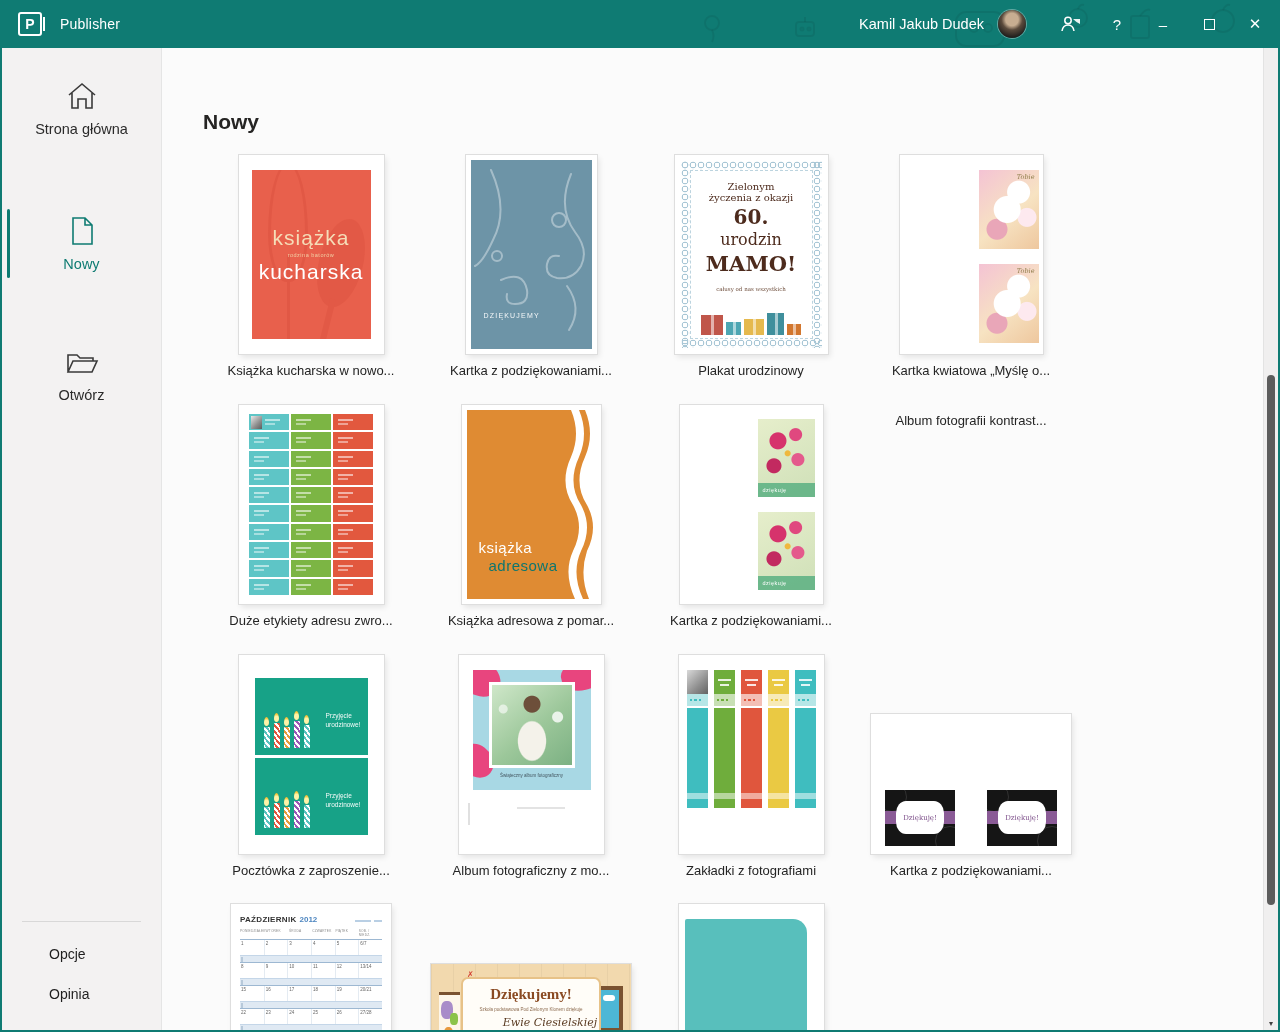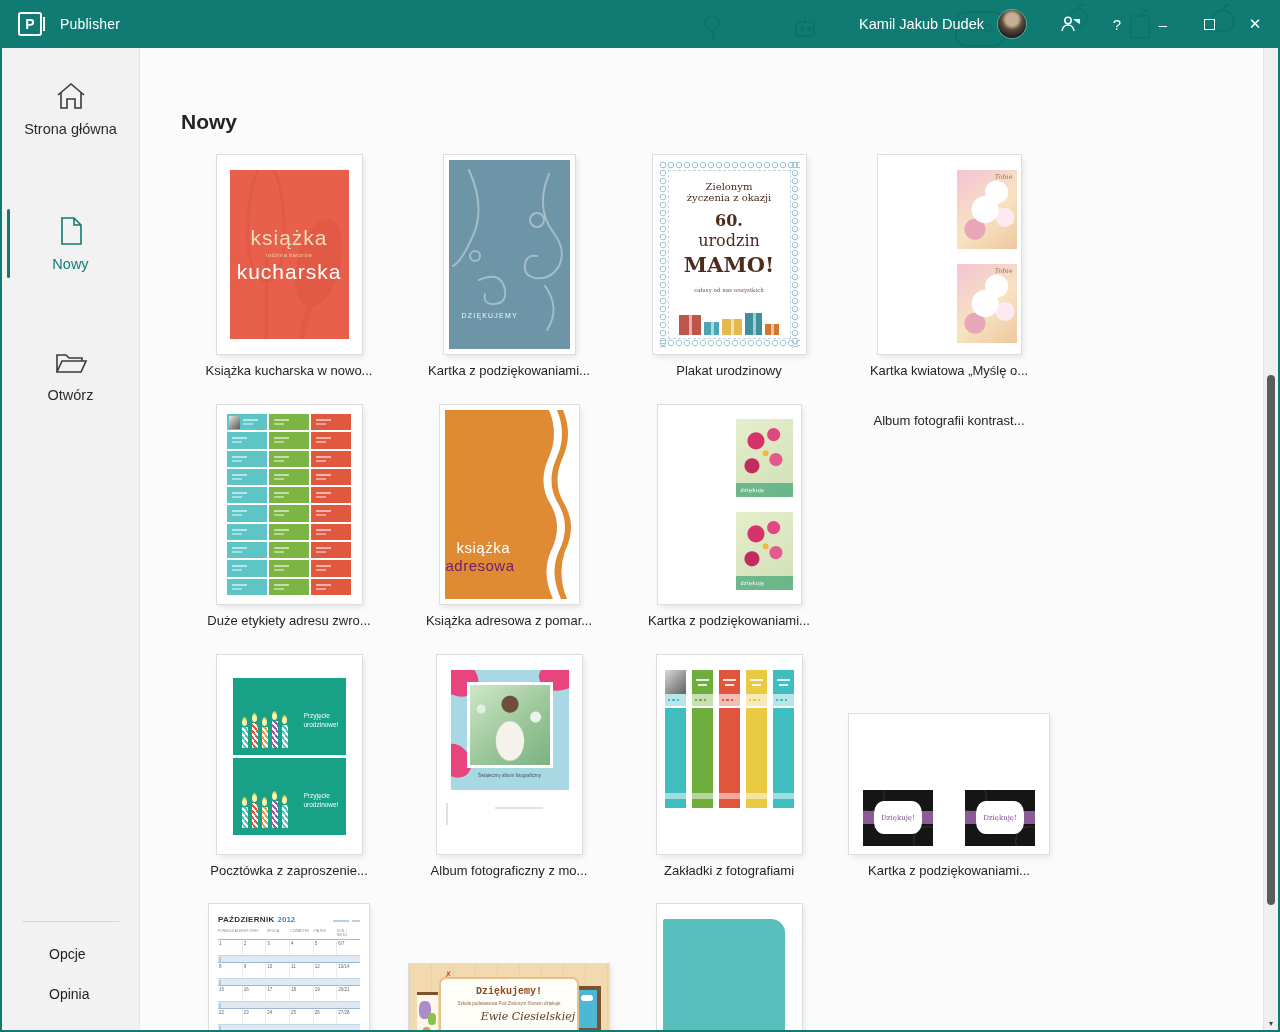--- a/index.html
+++ b/index.html
@@ -25,21 +25,21 @@
     background:radial-gradient(circle at 50% 34%, #c7ad91 0 27%, #5a4a3c 45%, #23201e 75%, #101417 100%);
     box-shadow:0 0 0 1px rgba(255,255,255,.35); margin-right:22px; flex:0 0 auto; }
   .tb-btn { width:46px; height:48px; display:flex; align-items:center; justify-content:center;
     font-size:15px; color:#fff; cursor:default; }
   .glyph-max { width:11px; height:11px; border:1.4px solid #fff; display:block; }
   .doodle { position:absolute; opacity:.55; }
   .doodle * { stroke:rgba(0,0,0,.12); fill:none; stroke-width:2; }
 
   
   .body { display:flex; height:982px; }
-  .sidebar { width:138px; background:#f3f2f2; border-right:1px solid #e5e5e5;
+  .sidebar { width:160px; background:#f3f2f2; border-right:1px solid #e5e5e5;
     position:relative; flex:0 0 auto; }
   .nav-item { position:relative; display:flex; flex-direction:column; align-items:center;
     gap:9px; padding:8px 0; color:#2b2b2b; font-size:14.5px; cursor:default; }
   .nav-item svg { stroke:#3a3a3a; fill:none; stroke-width:1.6; }
   .nav-item.selected { color:#0e7b72; }
   .nav-item.selected svg { stroke:#0e7b72; }
   .nav-item.selected::before { content:""; position:absolute; left:5px; top:2px; bottom:2px;
     width:3px; background:#0e7b72; border-radius:2px; }
   .nav-home { margin-top:24px; }
   .nav-new { margin-top:62px; }
@@ -84,21 +84,21 @@
   .t2 .edge { position:absolute; background-image:radial-gradient(circle at 50% 50%,
       rgba(169,199,214,0) 0 2.1px, #a9c7d6 2.4px 3.2px, rgba(169,199,214,0) 3.6px); background-size:8px 8px; }
   .t2 .eT { left:6px; right:6px; top:6px; height:9px; }
   .t2 .eB { left:6px; right:6px; bottom:6px; height:9px; }
   .t2 .eL { left:6px; top:6px; bottom:6px; width:9px; }
   .t2 .eR { right:6px; top:6px; bottom:6px; width:9px; }
   .t2 .inner { position:absolute; inset:15px; border:1px dashed #bcd4df;
     display:flex; flex-direction:column; align-items:center; text-align:center;
     font-family:"DejaVu Serif", serif; color:#4d2b1d; padding-top:10px; overflow:hidden; }
   .t2 .p1 { font-size:10px; } .t2 .p2 { font-size:10px; }
-  .t2 .p3 { font-size:16px; font-weight:bold; margin-top:8px; }
+  .t2 .p3 { font-size:20px; font-weight:bold; margin-top:2px; }
   .t2 .p4 { font-size:16px; margin-top:1px; }
   .t2 .p5 { font-size:21px; font-weight:bold; margin-top:2px; }
   .t2 .p6 { font-size:5.5px; margin-top:10px; color:#6b4a38; }
   .t2 .gifts { position:absolute; left:4px; right:4px; bottom:3px; height:26px;
     display:flex; align-items:flex-end; gap:3px; justify-content:center; }
   .t2 .gift { position:relative; }
   .t2 .gift i { position:absolute; top:0; bottom:0; left:45%; width:3px; background:rgba(255,255,255,.55); }
 
   
   .t3 { width:143px; height:199px; }
@@ -134,21 +134,21 @@
   .lab-cell { position:relative; }
   .lab-dash { position:absolute; left:5px; top:5px; width:15px; height:2px; background:rgba(255,255,255,.55); }
   .lab-dash2 { position:absolute; left:5px; top:9px; width:10px; height:2px; background:rgba(255,255,255,.45); }
   .lab-photo { position:absolute; left:2px; top:2px; width:11px; height:13px;
     background:linear-gradient(135deg,#e8e8e8,#8e8e8e 60%,#5c5c5c); }
 
   
   .t5 { width:139px; height:199px; padding:5px; }
   .t5 svg { display:block; }
   .t5 .bk1 { position:absolute; left:17px; bottom:48px; color:#fff; font-size:15px; letter-spacing:.5px; }
-  .t5 .bk2 { position:absolute; left:6px; bottom:30px; color:#701a75; font-size:15px; letter-spacing:.5px; }
+  .t5 .bk2 { position:absolute; left:27px; bottom:30px; color:#0f766e; font-size:15px; letter-spacing:.5px; }
 
   
   .t7 { width:143px; height:199px; }
   .t7 .frame { position:absolute; left:17px; top:13px; width:120px; height:121px;
     background:#111; padding:9px; }
   .t7 .mat { background:#fff; width:100%; height:100%; padding:4px 4px 0; }
   .t7 .baby { position:relative; width:94px; height:74px;
     background:
       radial-gradient(circle at 40% 52%, #e9e9e9 0 26px, rgba(233,233,233,0) 27px),
       radial-gradient(circle at 70% 30%, #bdbdbd 0 20px, rgba(189,189,189,0) 21px),
@@ -230,21 +230,21 @@
   .cal-days span:first-child { border-left:none; }
   .cal-band { height:7px; background:#dfe9f3; border-top:1px solid #c4d6e8; position:relative; }
   .cal-band i { position:absolute; left:1px; top:1px; width:2px; height:5px; background:#b7c9da; }
 
   
   .t13 { width:200px; height:140px; background:
       repeating-linear-gradient(90deg, rgba(0,0,0,.045) 0 1px, rgba(0,0,0,0) 1px 22px),
       #f2d9ae; overflow:hidden; }
   .t13 .panel { position:absolute; left:30px; right:30px; top:13px; bottom:16px; background:#fffdf8;
     border:2px solid #e7c globalThis; border:2px solid #e7c288; border-radius:7px; text-align:center; padding-top:7px; }
-  .t13 .ct { font-family:Liberation Mono, monospace; font-weight:bold; font-size:10px; color:#8a4a22; }
+  .t13 .ct { font-family:Liberation Serif, serif; font-weight:bold; font-size:15px; color:#8a4a22; }
   .t13 .cs { font-size:4.5px; color:#8c6b4f; margin-top:4px; }
   .t13 .cn { font-family:"DejaVu Serif", serif; font-style:italic; font-size:11px; color:#5a3b22; margin-top:4px;margin-left:38px; }
   .t13 .map { position:absolute; left:8px; top:28px; width:21px; height:58px; background:#fdf6ea;
     border-top:3px solid #7a5230; border-bottom:3px solid #7a5230; overflow:hidden; }
   .t13 .map .g { position:absolute; left:2px; top:6px; width:12px; height:18px; background:#a98cc9; border-radius:40%; }
   .t13 .map .o { position:absolute; left:5px; bottom:6px; width:9px; height:14px; background:#e8983d; border-radius:40%; }
   .t13 .map .gr { position:absolute; right:2px; top:18px; width:8px; height:12px; background:#8bc34a; border-radius:40%; }
   .t13 .win { position:absolute; right:8px; top:22px; width:27px; height:46px; background:#4db7d6; border:4px solid #7a5230; }
   .t13 .cloud { position:absolute; left:3px; top:5px; width:12px; height:6px; background:#fff; border-radius:6px; }
   .t13 .xmark { position:absolute; left:36px; top:6px; color:#d23b2f; font-size:8px; }

